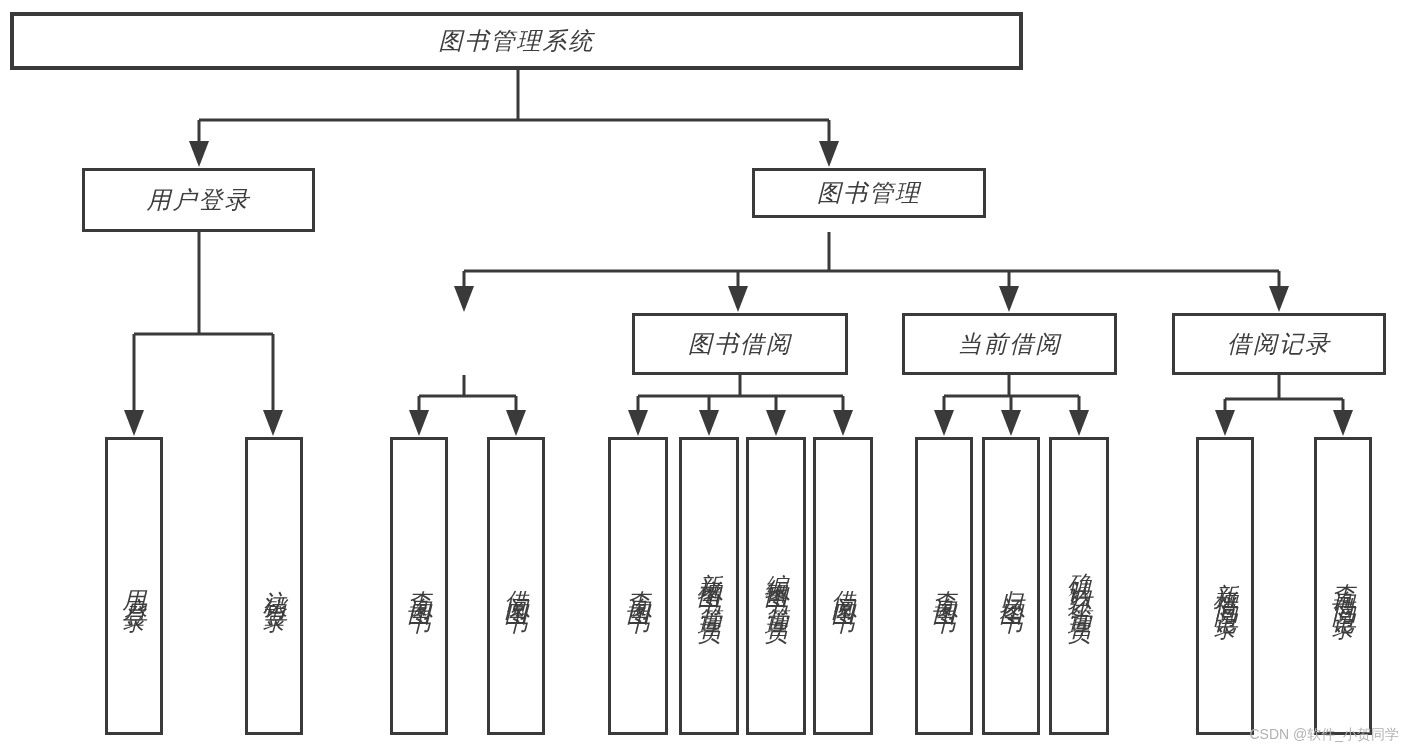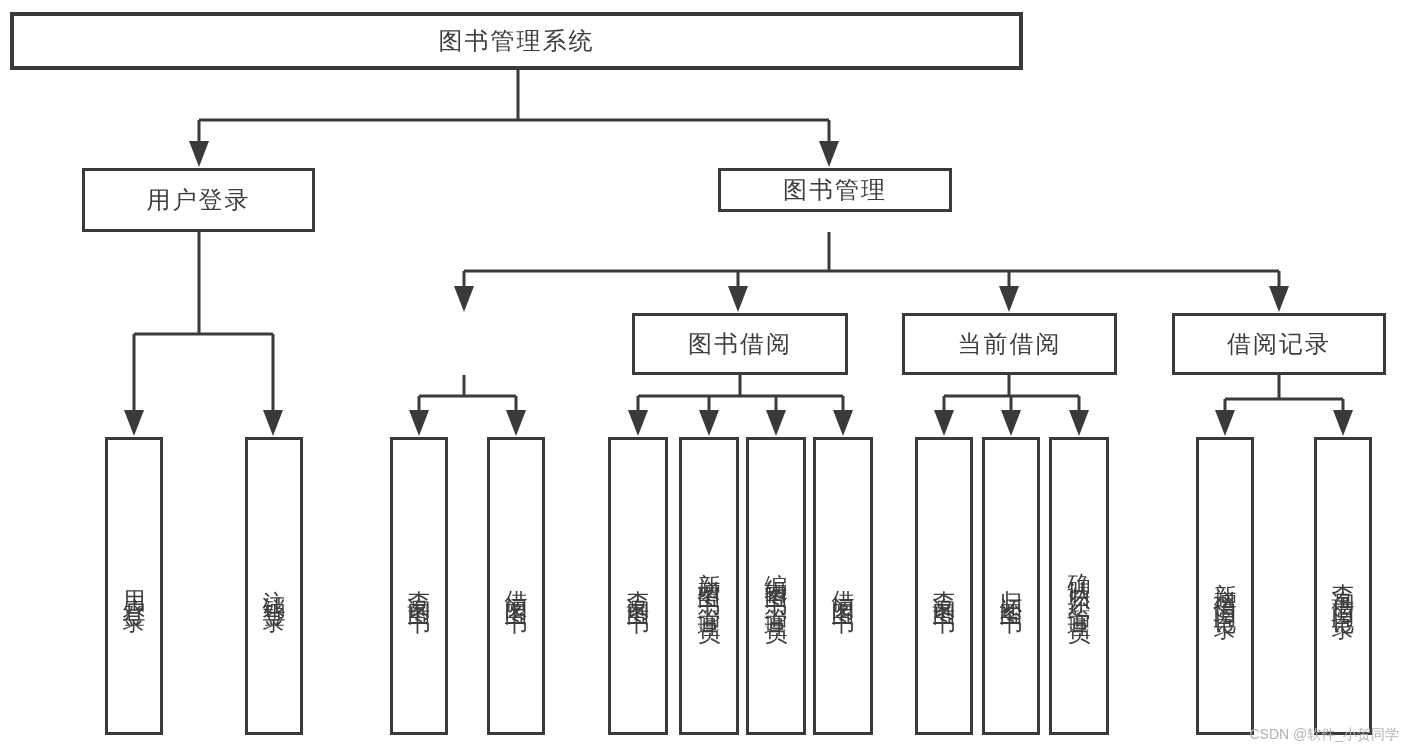--- a/index.html
+++ b/index.html
@@ -40,20 +40,21 @@
     align-items: center;
     justify-content: center;
     z-index: 2;
     color: var(--text, #3d3d3d);
   }
   .node.root { border-width: 4px; }
   .node span {
     font-size: 24px;
     letter-spacing: 2px;
     white-space: nowrap;
+    font-style: italic;
   }
   .node.leaf span {
     writing-mode: vertical-rl;
     text-orientation: mixed;
     font-size: 23px;
     letter-spacing: 7px;
     line-height: 1;
   }
   .watermark {
     position: absolute;
@@ -106,21 +107,21 @@
     </g>
   </svg>
 
   <div class="node root" style="left:10px; top:12px; width:1013px; height:58px">
     <span>图书管理系统</span>
   </div>
 
   <div class="node" style="left:82px; top:168px; width:233px; height:64px">
     <span>用户登录</span>
   </div>
-  <div class="node" style="left:718px; top:168px; width:234px; height:44px">
+  <div class="node" style="left:752px; top:168px; width:234px; height:50px">
     <span>图书管理</span>
   </div>
 
   <div class="node" style="left:632px; top:313px; width:216px; height:62px">
     <span>图书借阅</span>
   </div>
   <div class="node" style="left:902px; top:313px; width:215px; height:62px">
     <span>当前借阅</span>
   </div>
   <div class="node" style="left:1172px; top:313px; width:214px; height:62px">

